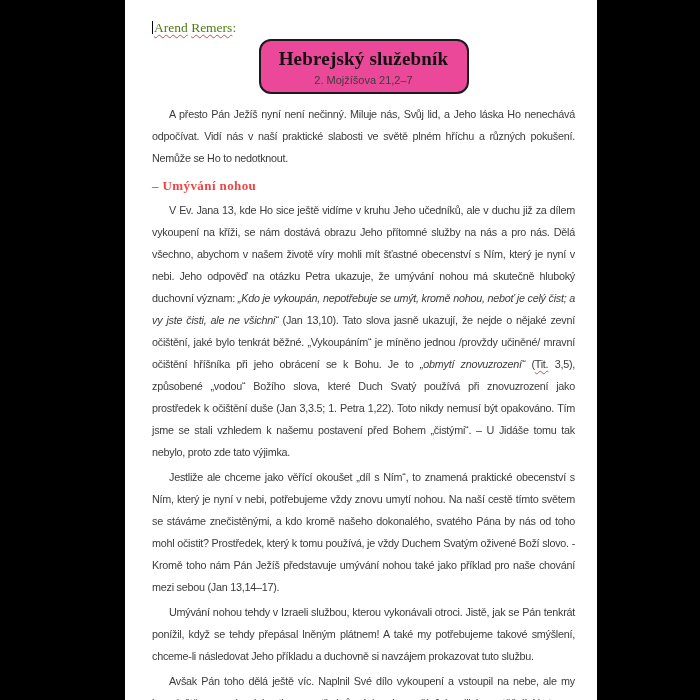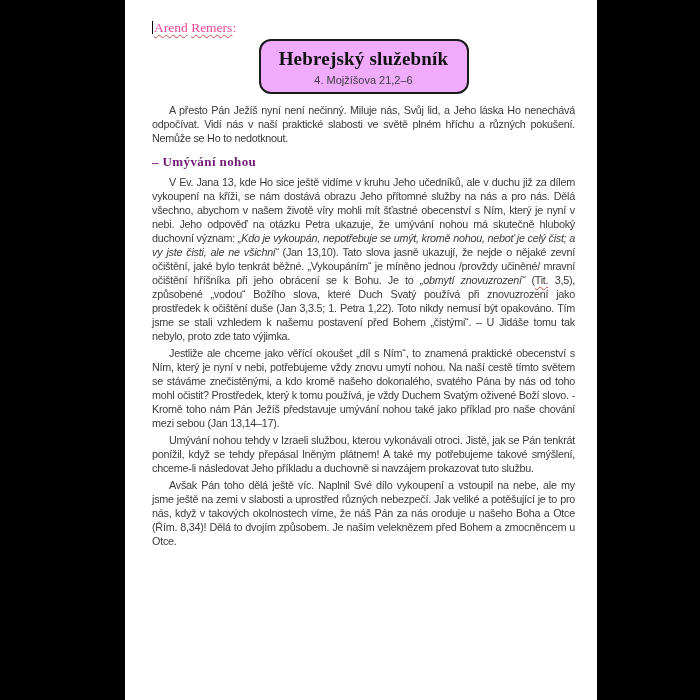--- a/index.html
+++ b/index.html
@@ -14,39 +14,39 @@
     position:absolute;
     left:125px; top:0;
     width:472px; height:700px;
     background:#fff;
     box-sizing:border-box;
     padding:20px 22px 0 27px;
   }
   .author-line {
     font-family:"Liberation Serif", serif;
     font-size:13.5px;
-    color:#ec4899;
+    color:#4d7c0f;
     margin-bottom:2px;
     white-space:nowrap;
   }
   .caret {
     display:inline-block;
     width:1px; height:13px;
     background:#000;
     vertical-align:-2px;
     margin-right:1px;
   }
   .title-box {
     width:202px;
     margin:3px auto 9px;
     border:2px solid #1a1a1a;
     border-radius:12px;
     text-align:center;
     padding:7px 2px 6px;
-    background:#f0abfc;
+    background:#ec4899;
   }
   .box-title {
     font-family:"Liberation Serif", serif;
     font-weight:bold;
     font-size:19px;
     color:#111;
     letter-spacing:0.2px;
   }
   .box-subtitle {
     font-family:"Liberation Sans", sans-serif;
@@ -60,27 +60,27 @@
     font-size:16px;
     letter-spacing:1px;
     color:#111;
     margin:8px 0 7px;
   }
   .content .heading2 {
     font-family:"Liberation Serif", serif;
     font-weight:bold;
     font-size:13px;
     letter-spacing:0.4px;
-    color:#701a75;
+    color:#ef4444;
     margin:9px 0 5px;
   }
   .content .para {
     font-family:"Liberation Sans", sans-serif;
     font-size:10.8px;
-    line-height:14px;
+    line-height:22px;
     letter-spacing:-0.25px;
     color:#3b3b3b;
     text-align:justify;
     text-indent:17px;
     margin:0 0 3px;
   }
   .i { font-style:italic; }
   .sp {
     text-decoration-line:underline;
     text-decoration-style:wavy;
@@ -90,21 +90,21 @@
   }
 </style>
 </head>
 <body>
 
 <div class="page">
   <div class="author-line"><span class="caret"></span><span><span class="sp">Arend</span><span> </span><span class="sp">Remers</span><span>:</span></span></div>
 
   <div class="title-box">
     <div class="box-title">Hebrejský služebník</div>
-    <div class="box-subtitle">4. Mojžíšova 21,2–6</div>
+    <div class="box-subtitle">2. Mojžíšova 21,2–7</div>
   </div>
 
   <div class="content">
       <div class="para"><span>A přesto Pán Ježíš nyní není nečinný. Miluje nás, Svůj lid, a Jeho láska Ho nenechává odpočívat. Vidí nás v naší praktické slabosti ve světě plném hříchu a různých pokušení. Nemůže se Ho to nedotknout.</span></div>
       <div class="heading2">– Umývání nohou</div>
       <div class="para"><span>V Ev. Jana 13, kde Ho sice ještě vidíme v kruhu Jeho učedníků, ale v duchu již za dílem vykoupení na kříži, se nám dostává obrazu Jeho přítomné služby na nás a pro nás. Dělá všechno, abychom v našem životě víry mohli mít šťastné obecenství s Ním, který je nyní v nebi. Jeho odpověď na otázku Petra ukazuje, že umývání nohou má skutečně hluboký duchovní význam: </span><span class="i">„Kdo je vykoupán, nepotřebuje se umýt, kromě nohou, neboť je celý čist; a vy jste čisti, ale ne všichni“</span><span> (Jan 13,10). Tato slova jasně ukazují, že nejde o nějaké zevní očištění, jaké bylo tenkrát běžné. „Vykoupáním“ je míněno jednou /provždy učiněné/ mravní očištění hříšníka při jeho obrácení se k Bohu. Je to </span><span class="i">„obmytí znovuzrození“</span><span> (</span><span class="sp">Tit.</span><span> 3,5), způsobené „vodou“ Božího slova, které Duch Svatý používá při znovuzrození jako prostředek k očištění duše (Jan 3,3.5; 1. Petra 1,22). Toto nikdy nemusí být opakováno. Tím jsme se stali vzhledem k našemu postavení před Bohem „čistými“. – U Jidáše tomu tak nebylo, proto zde tato výjimka.</span></div>
       <div class="para"><span>Jestliže ale chceme jako věřící okoušet „díl s Ním“, to znamená praktické obecenství s Ním, který je nyní v nebi, potřebujeme vždy znovu umytí nohou. Na naší cestě tímto světem se stáváme znečistěnými, a kdo kromě našeho dokonalého, svatého Pána by nás od toho mohl očistit? Prostředek, který k tomu používá, je vždy Duchem Svatým oživené Boží slovo. - Kromě toho nám Pán Ježíš představuje umývání nohou také jako příklad pro naše chování mezi sebou (Jan 13,14–17).</span></div>
       <div class="para"><span>Umývání nohou tehdy v Izraeli službou, kterou vykonávali otroci. Jistě, jak se Pán tenkrát ponížil, když se tehdy přepásal lněným plátnem! A také my potřebujeme takové smýšlení, chceme-li následovat Jeho příkladu a duchovně si navzájem prokazovat tuto službu.</span></div>
       <div class="para"><span>Avšak Pán toho dělá ještě víc. Naplnil Své dílo vykoupení a vstoupil na nebe, ale my jsme ještě na zemi v slabosti a uprostřed různých nebezpečí. Jak veliké a potěšující je to pro nás, když v takových okolnostech víme, že náš Pán za nás oroduje u našeho Boha a Otce (Řím. 8,34)! Dělá to dvojím způsobem. Je naším veleknězem před Bohem a zmocněncem u Otce.</span></div>
     </div>

